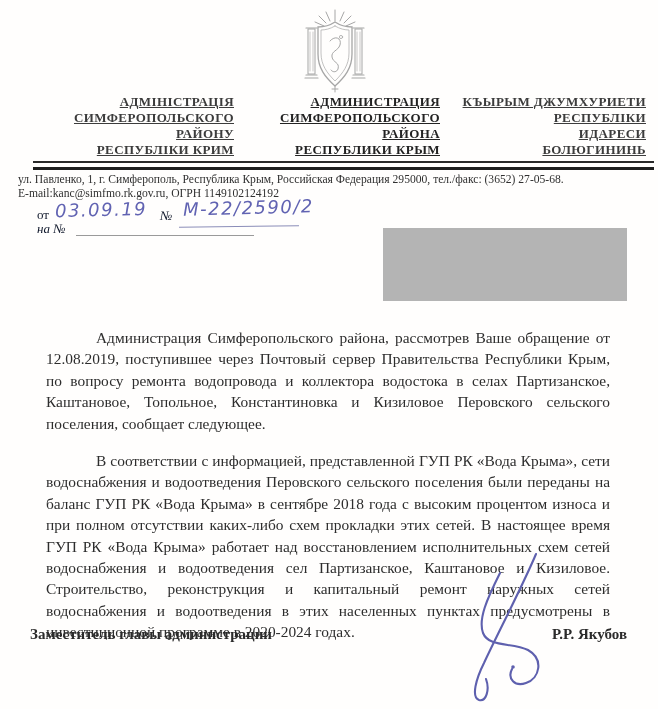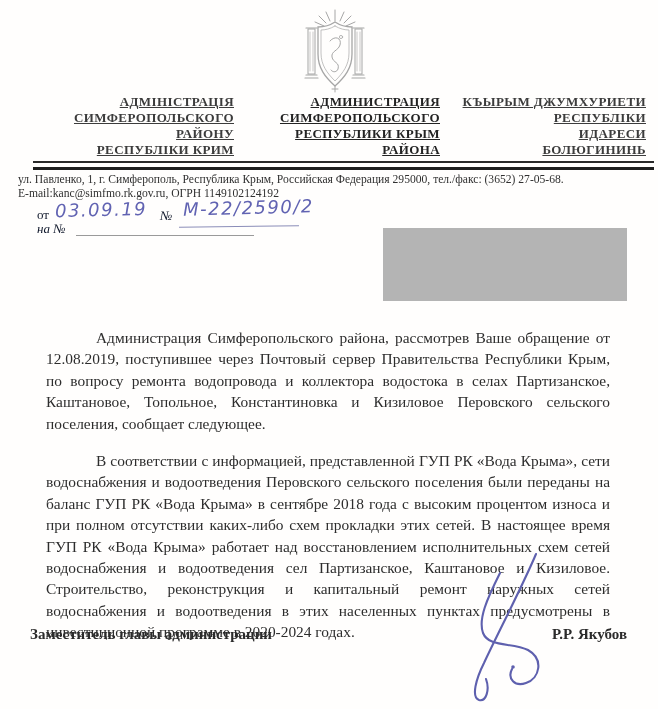--- a/index.html
+++ b/index.html
@@ -131,22 +131,22 @@
   <div class="org-row">
     <div class="org-col">
       <div>АДМІНІСТРАЦІЯ</div>
       <div>СИМФЕРОПОЛЬСКОГО</div>
       <div>РАЙОНУ</div>
       <div>РЕСПУБЛІКИ КРИМ</div>
     </div>
     <div class="org-col primary">
       <div>АДМИНИСТРАЦИЯ</div>
       <div>СИМФЕРОПОЛЬСКОГО</div>
+      <div>РАЙОНА</div>
       <div>РЕСПУБЛИКИ КРЫМ</div>
-      <div>РАЙОНА</div>
     </div>
     <div class="org-col">
       <div>КЪЫРЫМ ДЖУМХУРИЕТИ</div>
       <div>РЕСПУБЛІКИ</div>
       <div>ИДАРЕСИ</div>
       <div>БОЛЮГИНИНЬ</div>
     </div>
   </div>
 
   <div class="rule"></div>

